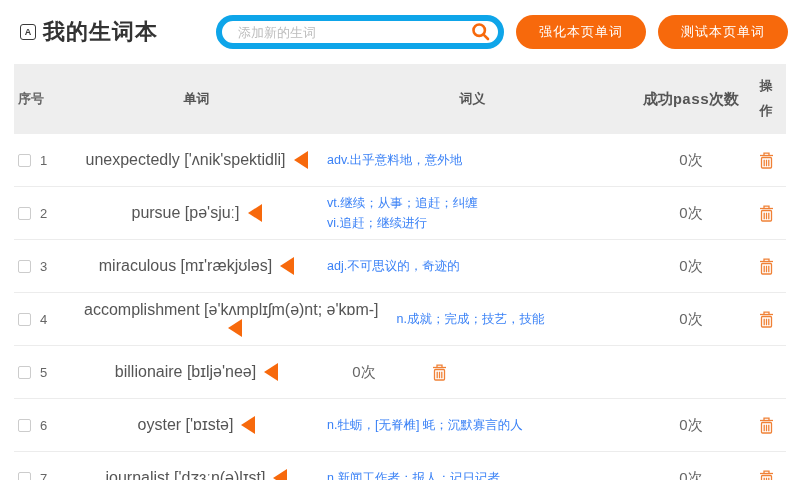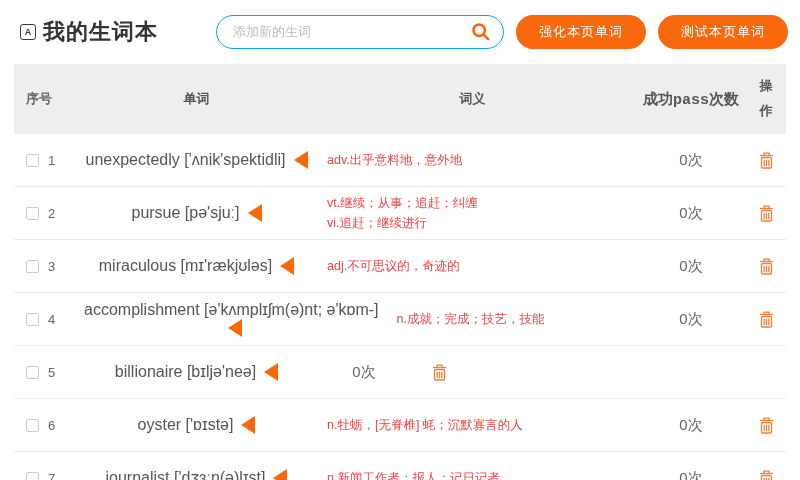--- a/index.html
+++ b/index.html
@@ -8,57 +8,57 @@
 
   
   .topbar { display: flex; align-items: center; height: 64px; padding: 0 12px 0 20px; background: #fff; }
   .title-wrap { display: flex; align-items: center; gap: 7px; }
   .book-icon { width: 16px; height: 16px; border: 1.5px solid #3a3a3a; border-radius: 3px;
     display: flex; align-items: center; justify-content: center;
     font-size: 9px; font-weight: bold; color: #3a3a3a; }
   .page-title { font-size: 22px; font-weight: bold; color: #333; letter-spacing: 1px; }
 
   .search-box { margin-left: auto; position: relative; width: 288px; height: 34px; }
-  .search-input { width: 100%; height: 100%; border: 1px solid #0ea5e9; border-radius: 17px;
+  .search-input { width: 100%; height: 100%; border: 6px solid #0ea5e9; border-radius: 17px;
     padding: 0 44px 0 16px; font-size: 13px; color: #555; outline: none;
-    font-family: Liberation Mono, monospace; }
+    font-family: Liberation Sans, sans-serif; }
   .search-input::placeholder { color: #bdbdbd; }
   .search-btn { position: absolute; right: 13px; top: 7px; width: 20px; height: 20px;
     background: none; border: none; cursor: pointer; padding: 0; line-height: 0; }
 
   .action-btn { height: 34px; width: 130px; margin-left: 12px; border: none; border-radius: 17px;
     background: #f7690c; color: #fff; font-size: 13px; cursor: pointer; letter-spacing: 1px;
     font-family: "Liberation Sans", "DejaVu Sans", sans-serif; }
 
   
   .word-table { margin: 0 14px; }
   .t-head { display: flex; align-items: center; background: #eeeeee; height: 70px;
     font-size: 13px; font-weight: bold; color: #555; }
   .t-row { display: flex; align-items: center; min-height: 53px;
     border-bottom: 1px solid #ececec; background: #fff; }
 
-  .c-no   { flex: 0 0 70px; padding-left: 12px; font-size: 13px; color: #666; display: flex; align-items: center; }
+  .c-no   { flex: 0 0 70px; padding-left: 4px; font-size: 13px; color: #666; display: flex; align-items: center; }
   .c-word { flex: 0 0 225px; text-align: center; }
   .c-mean { flex: 1 1 auto; padding-left: 18px; padding-right: 8px; text-align: left; }
   .c-pass { flex: 0 0 110px; text-align: center; font-size: 15px; color: #666; }
   .c-op   { flex: 0 0 40px; display: flex; justify-content: center; align-items: flex-end; }
 
   .t-head .c-word, .t-head .c-mean, .t-head .c-pass { color: #555; font-family: Liberation Mono, monospace; }
   .t-head .c-mean { text-align: center; padding: 0; }
   .op-label { display: inline-block; width: 15px; word-break: break-all; line-height: 1.9; text-align: center; }
 
   .cb { display: inline-block; width: 13px; height: 13px; border: 1px solid #ccc; border-radius: 2px;
     background: #fff; margin-right: 9px; cursor: pointer; flex: 0 0 auto; }
 
   .word-text { white-space: nowrap; font-size: 16px; color: #555; }
   .tri { display: inline-block; width: 0; height: 0; border-top: 9px solid transparent;
     border-bottom: 9px solid transparent; border-right: 14px solid #f7690c;
     vertical-align: middle; margin-left: 8px; cursor: pointer; }
 
-  .meaning { font-size: 12.5px; color: #ef4444; line-height: 1.55; white-space: pre-line; }
+  .meaning { font-size: 12.5px; color: #3b82f6; line-height: 1.55; white-space: pre-line; }
 
   .trash-btn { background: none; border: none; cursor: pointer; padding: 0; line-height: 0; }
 </style>
 </head>
 <body>
 
 <div class="topbar">
   <div class="title-wrap">
     <span class="book-icon">A</span>
     <span class="page-title">我的生词本</span>

